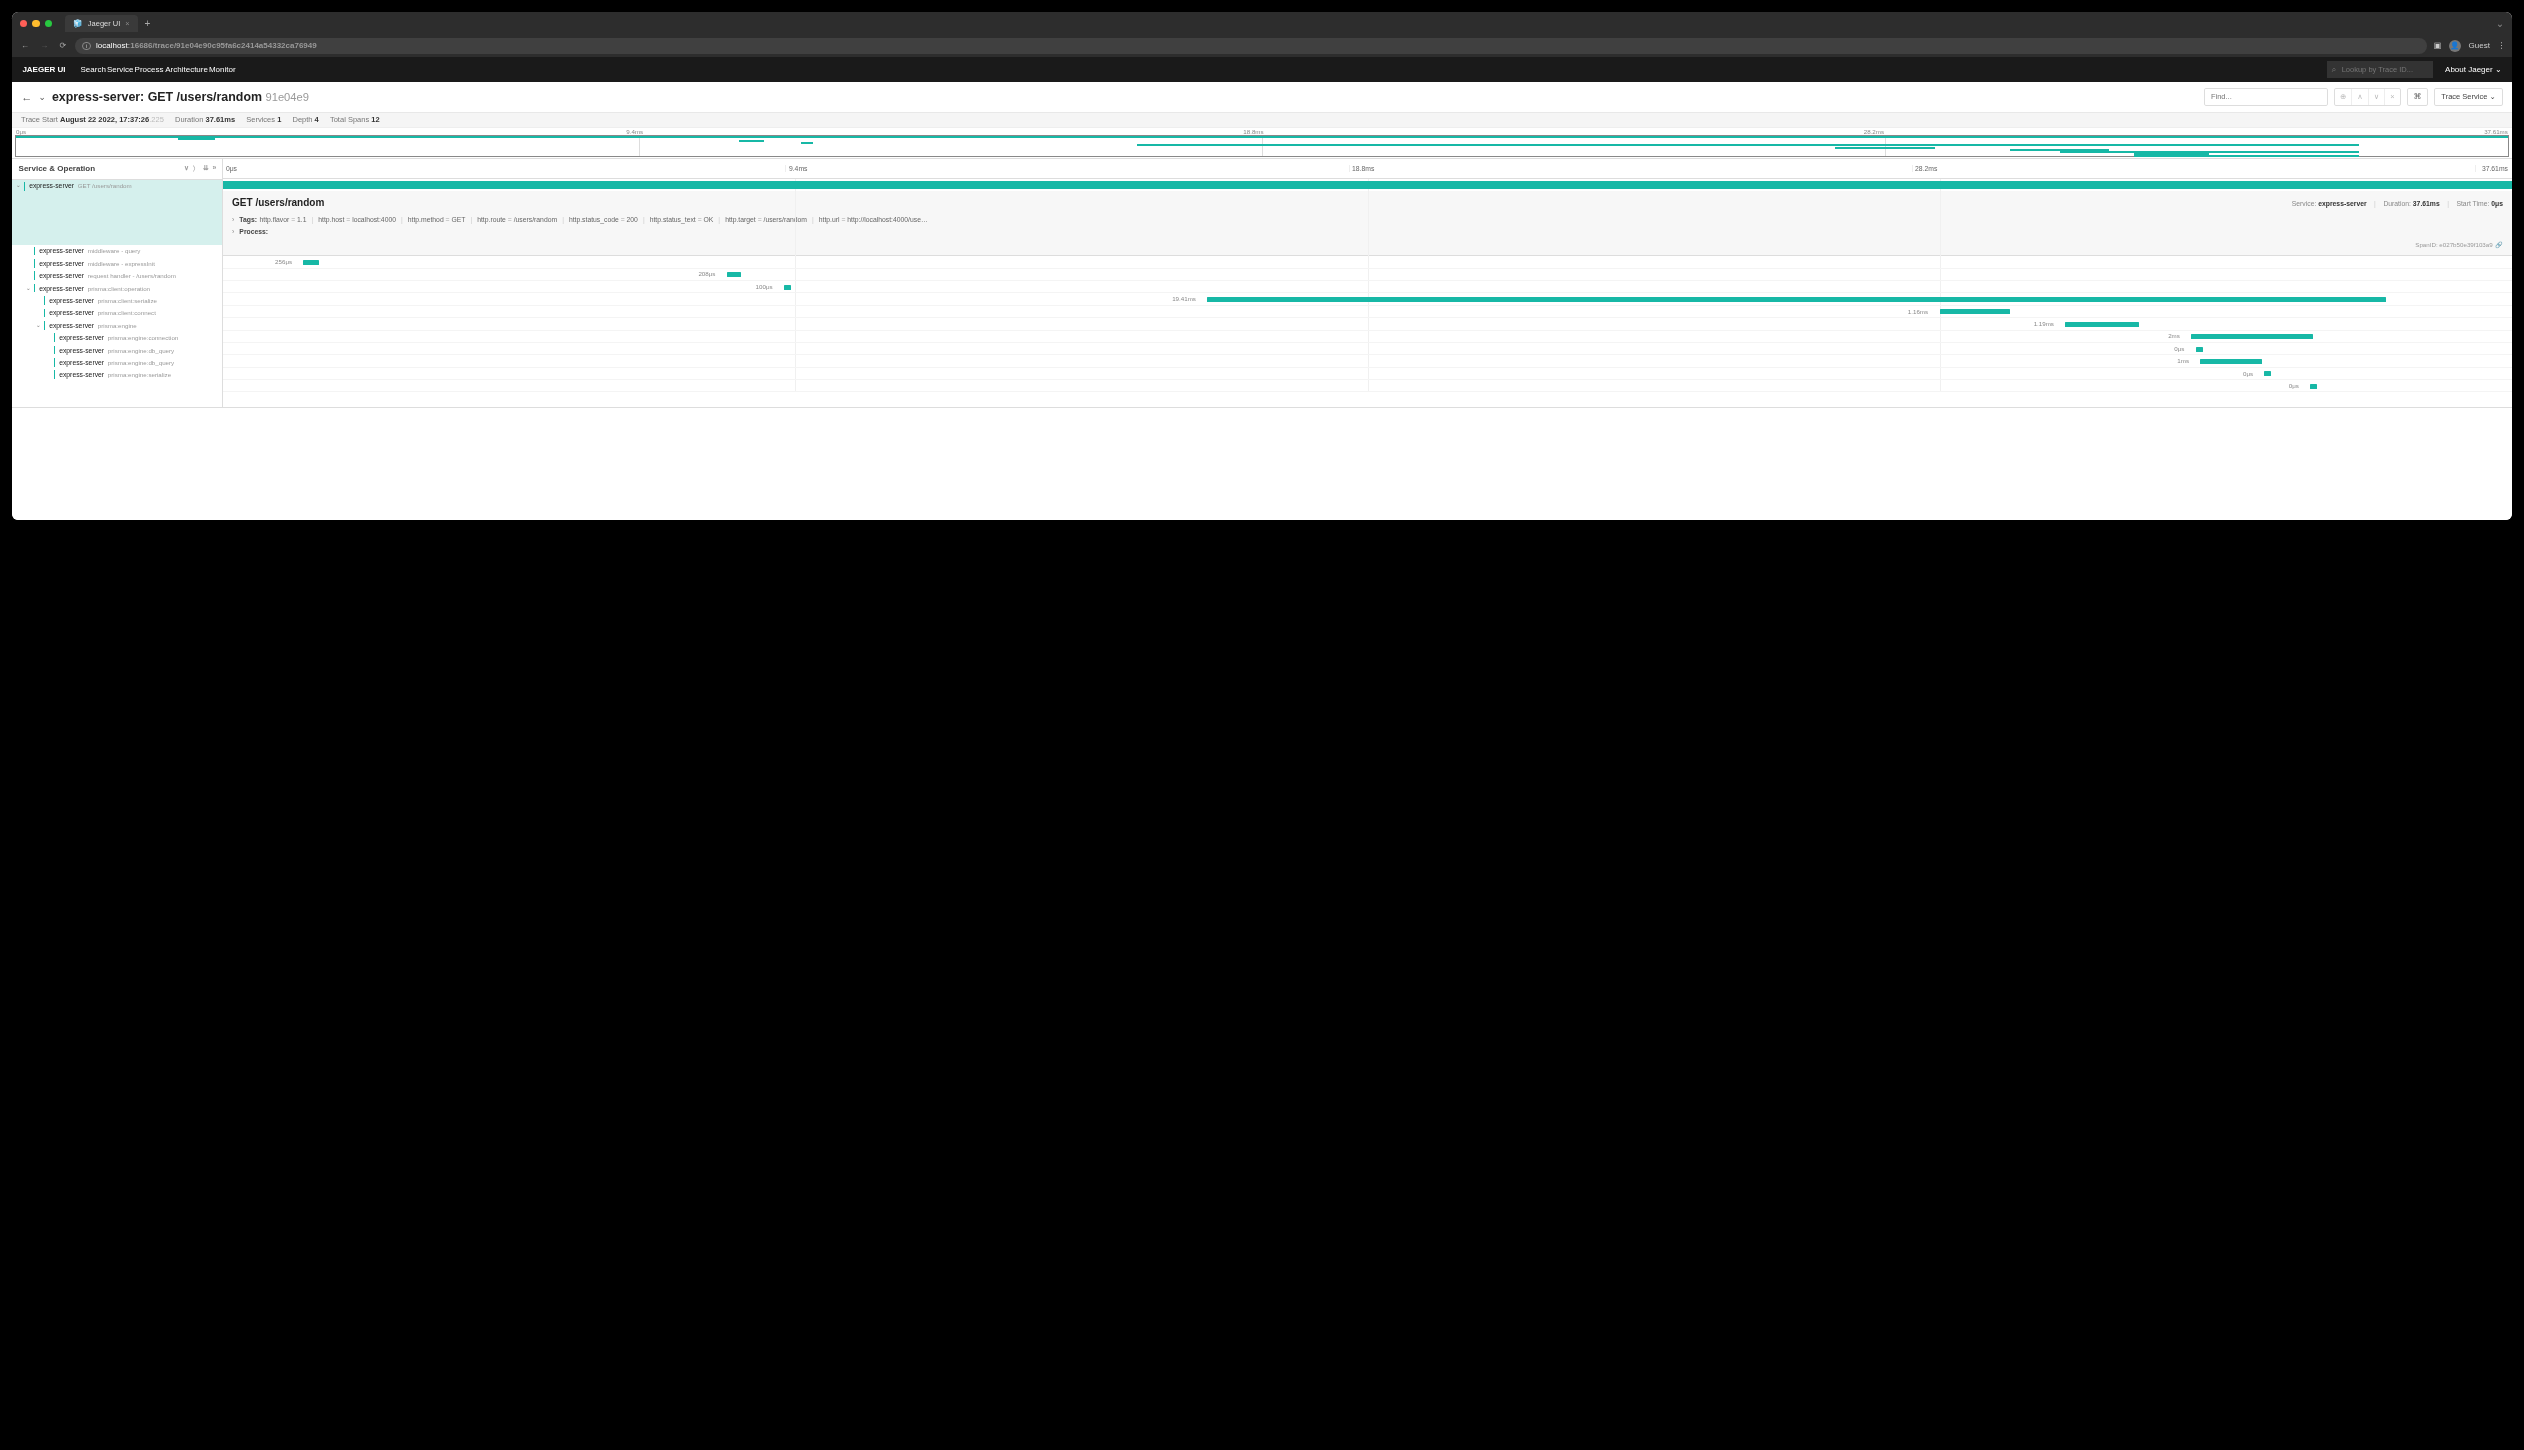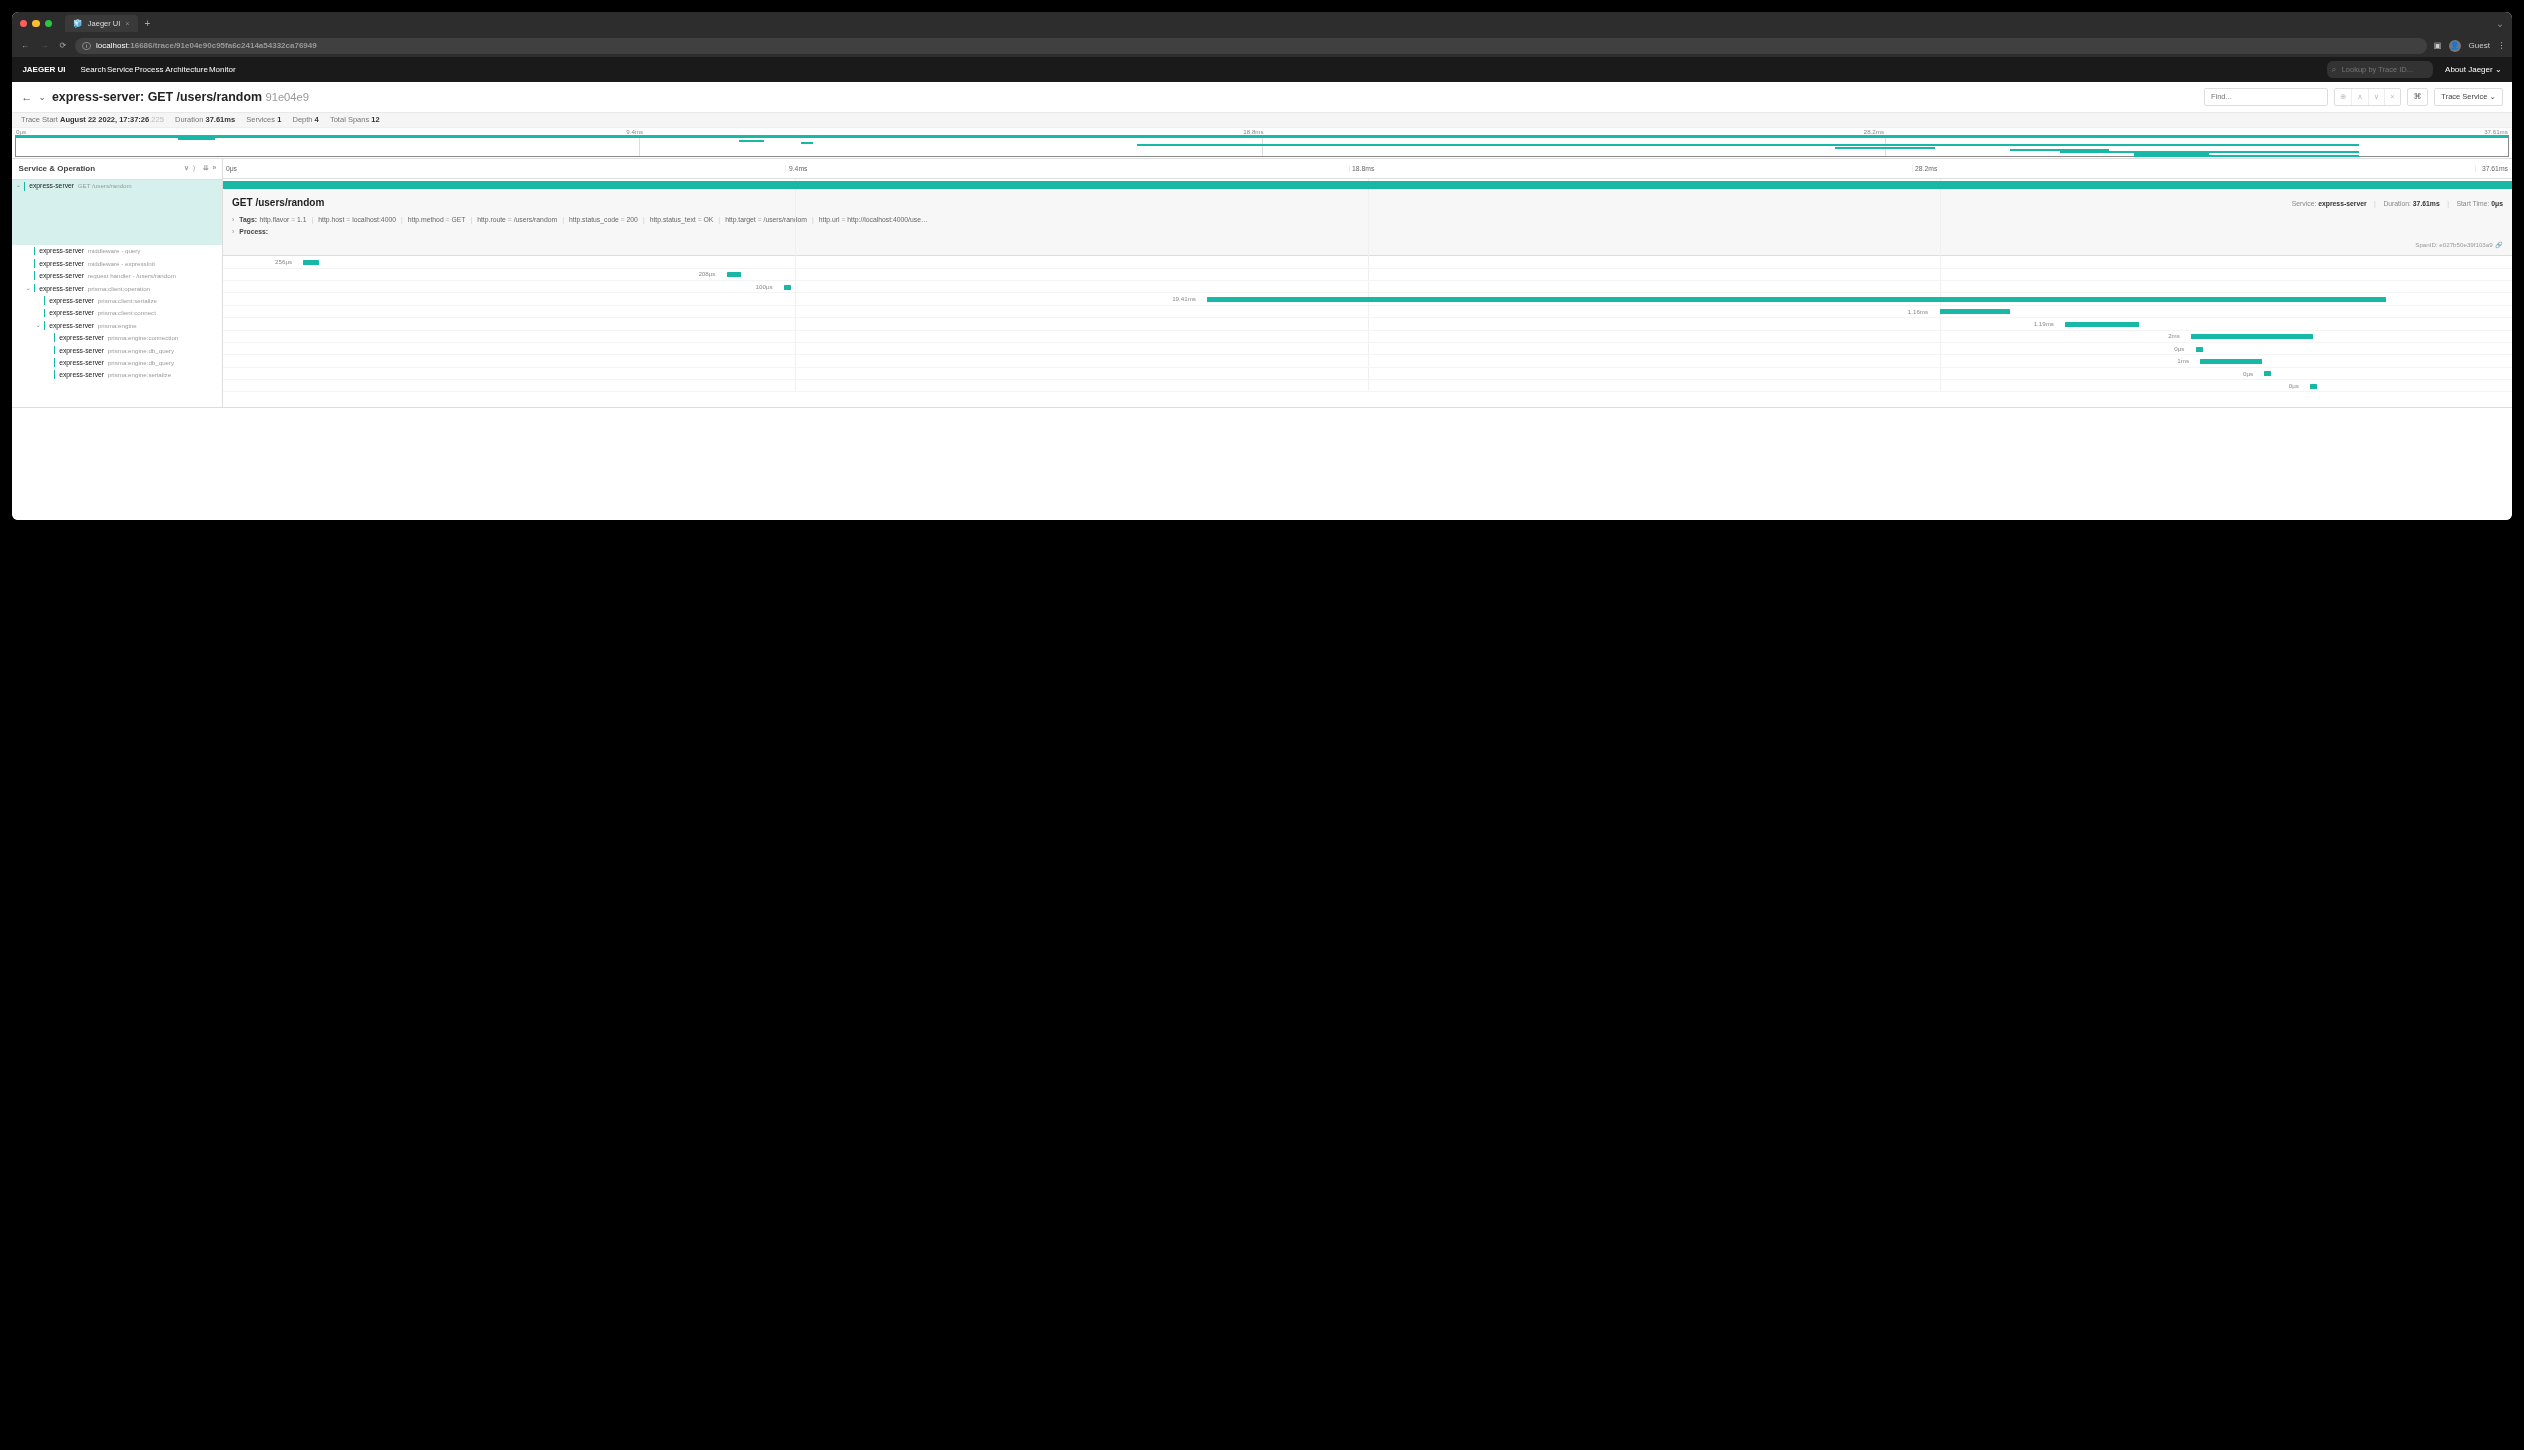--- a/index.html
+++ b/index.html
@@ -21,21 +21,21 @@
 .url-info-icon { border: 0.6px solid #888; border-radius: 50%; width: 8.7px; height: 8.7px; display: inline-flex; align-items: center; justify-content: center; font-size: 5.6px; }
 .url-text .host { color: #fff; }
 .url-text .path { color: #999; font-weight: bold; }
 .urlbar-right { display: flex; align-items: center; gap: 7.5px; color: #ccc; }
 .avatar { width: 12.4px; height: 12.4px; border-radius: 50%; background: #777; display: flex; align-items: center; justify-content: center; font-size: 7.5px; }
 
 .navbar { background: #1a1a1a; color: #fff; height: 25px; display: flex; align-items: center; padding: 0 10px; font-size: 8px; }
 .navbar .brand { font-weight: 600; margin-right: 15px; }
 .navbar .nav-link { margin-right: 1px; cursor: pointer; }
 .navbar .spacer { flex: 1; }
-.navbar .lookup { background: #333; border: none; padding: 3.7px 6.2px; border-radius: 6px; color: #fff; width: 106px; font-size: 7.5px; }
+.navbar .lookup { background: #333; border: none; padding: 3.7px 6.2px; border-radius: 0; color: #fff; width: 106px; font-size: 7.5px; }
 .navbar .lookup-wrap { position: relative; margin-right: 12.4px; }
 .navbar .lookup-wrap::before { content: "⌕"; position: absolute; left: 5px; top: 3.1px; color: #888; }
 .navbar .lookup { padding-left: 15px; }
 .navbar .about { cursor: pointer; }
 
 .trace-header { border-bottom: 0.6px solid #e8e8e8; padding: 6.2px 8.7px; display: flex; align-items: center; gap: 6.2px; background: #fff; }
 .trace-header .back { cursor: pointer; color: #555; font-size: 11.2px; }
 .trace-header .chev { cursor: pointer; color: #555; font-size: 8.7px; }
 .trace-title { font-size: 12.4px; font-weight: 600; color: #222; }
 .trace-id { color: #999; font-size: 11.2px; font-weight: 400; }

